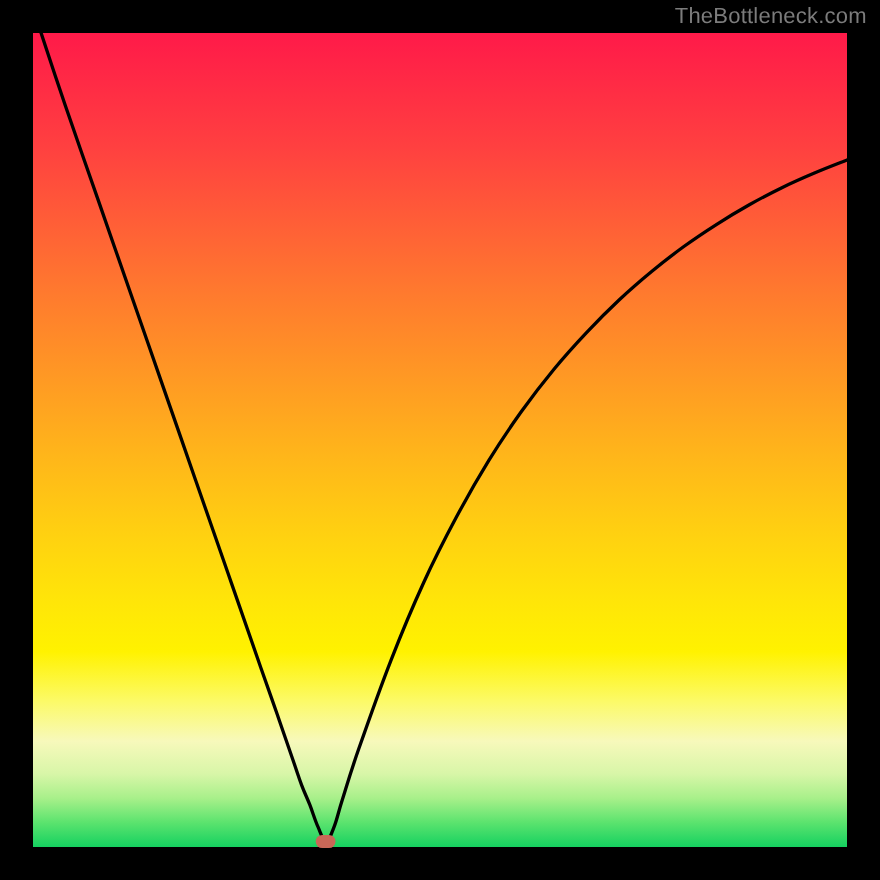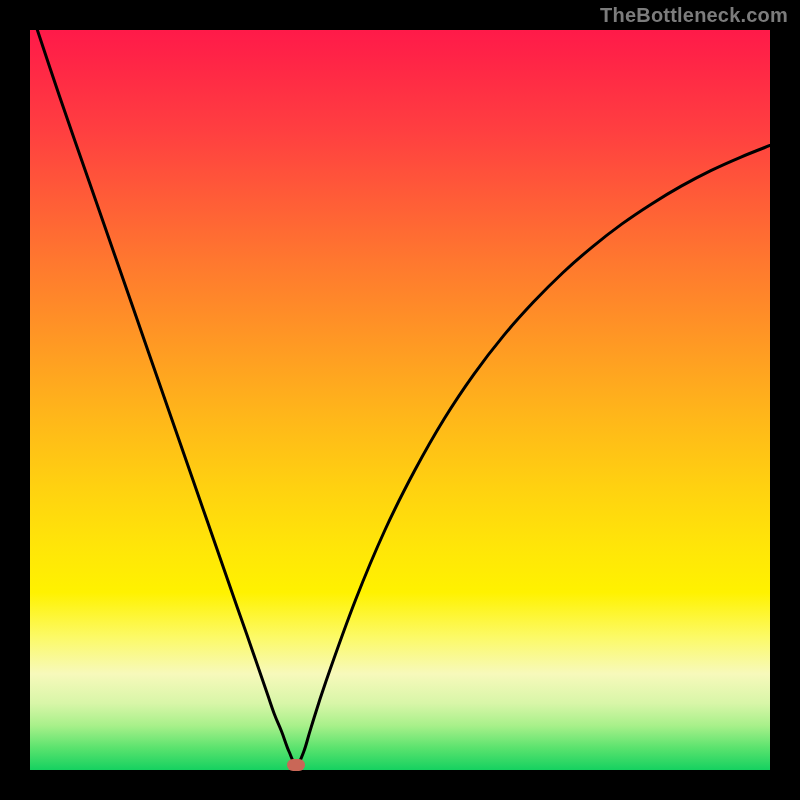--- a/index.html
+++ b/index.html
@@ -53,21 +53,21 @@
     width: 740px;
     height: 740px;
     pointer-events: none;
   }
   .watermark {
     position: absolute;
     top: 4px;
     right: 12px;
     color: #7c7c7c;
     font-size: 20px;
-    font-weight: 700;
+    font-weight: 400;
     letter-spacing: 0.2px;
     user-select: none;
     text-align: center;
   }
   .marker {
     position: absolute;
     width: 18px;
     height: 12px;
     background: #c96757;
     border-radius: 6px;

